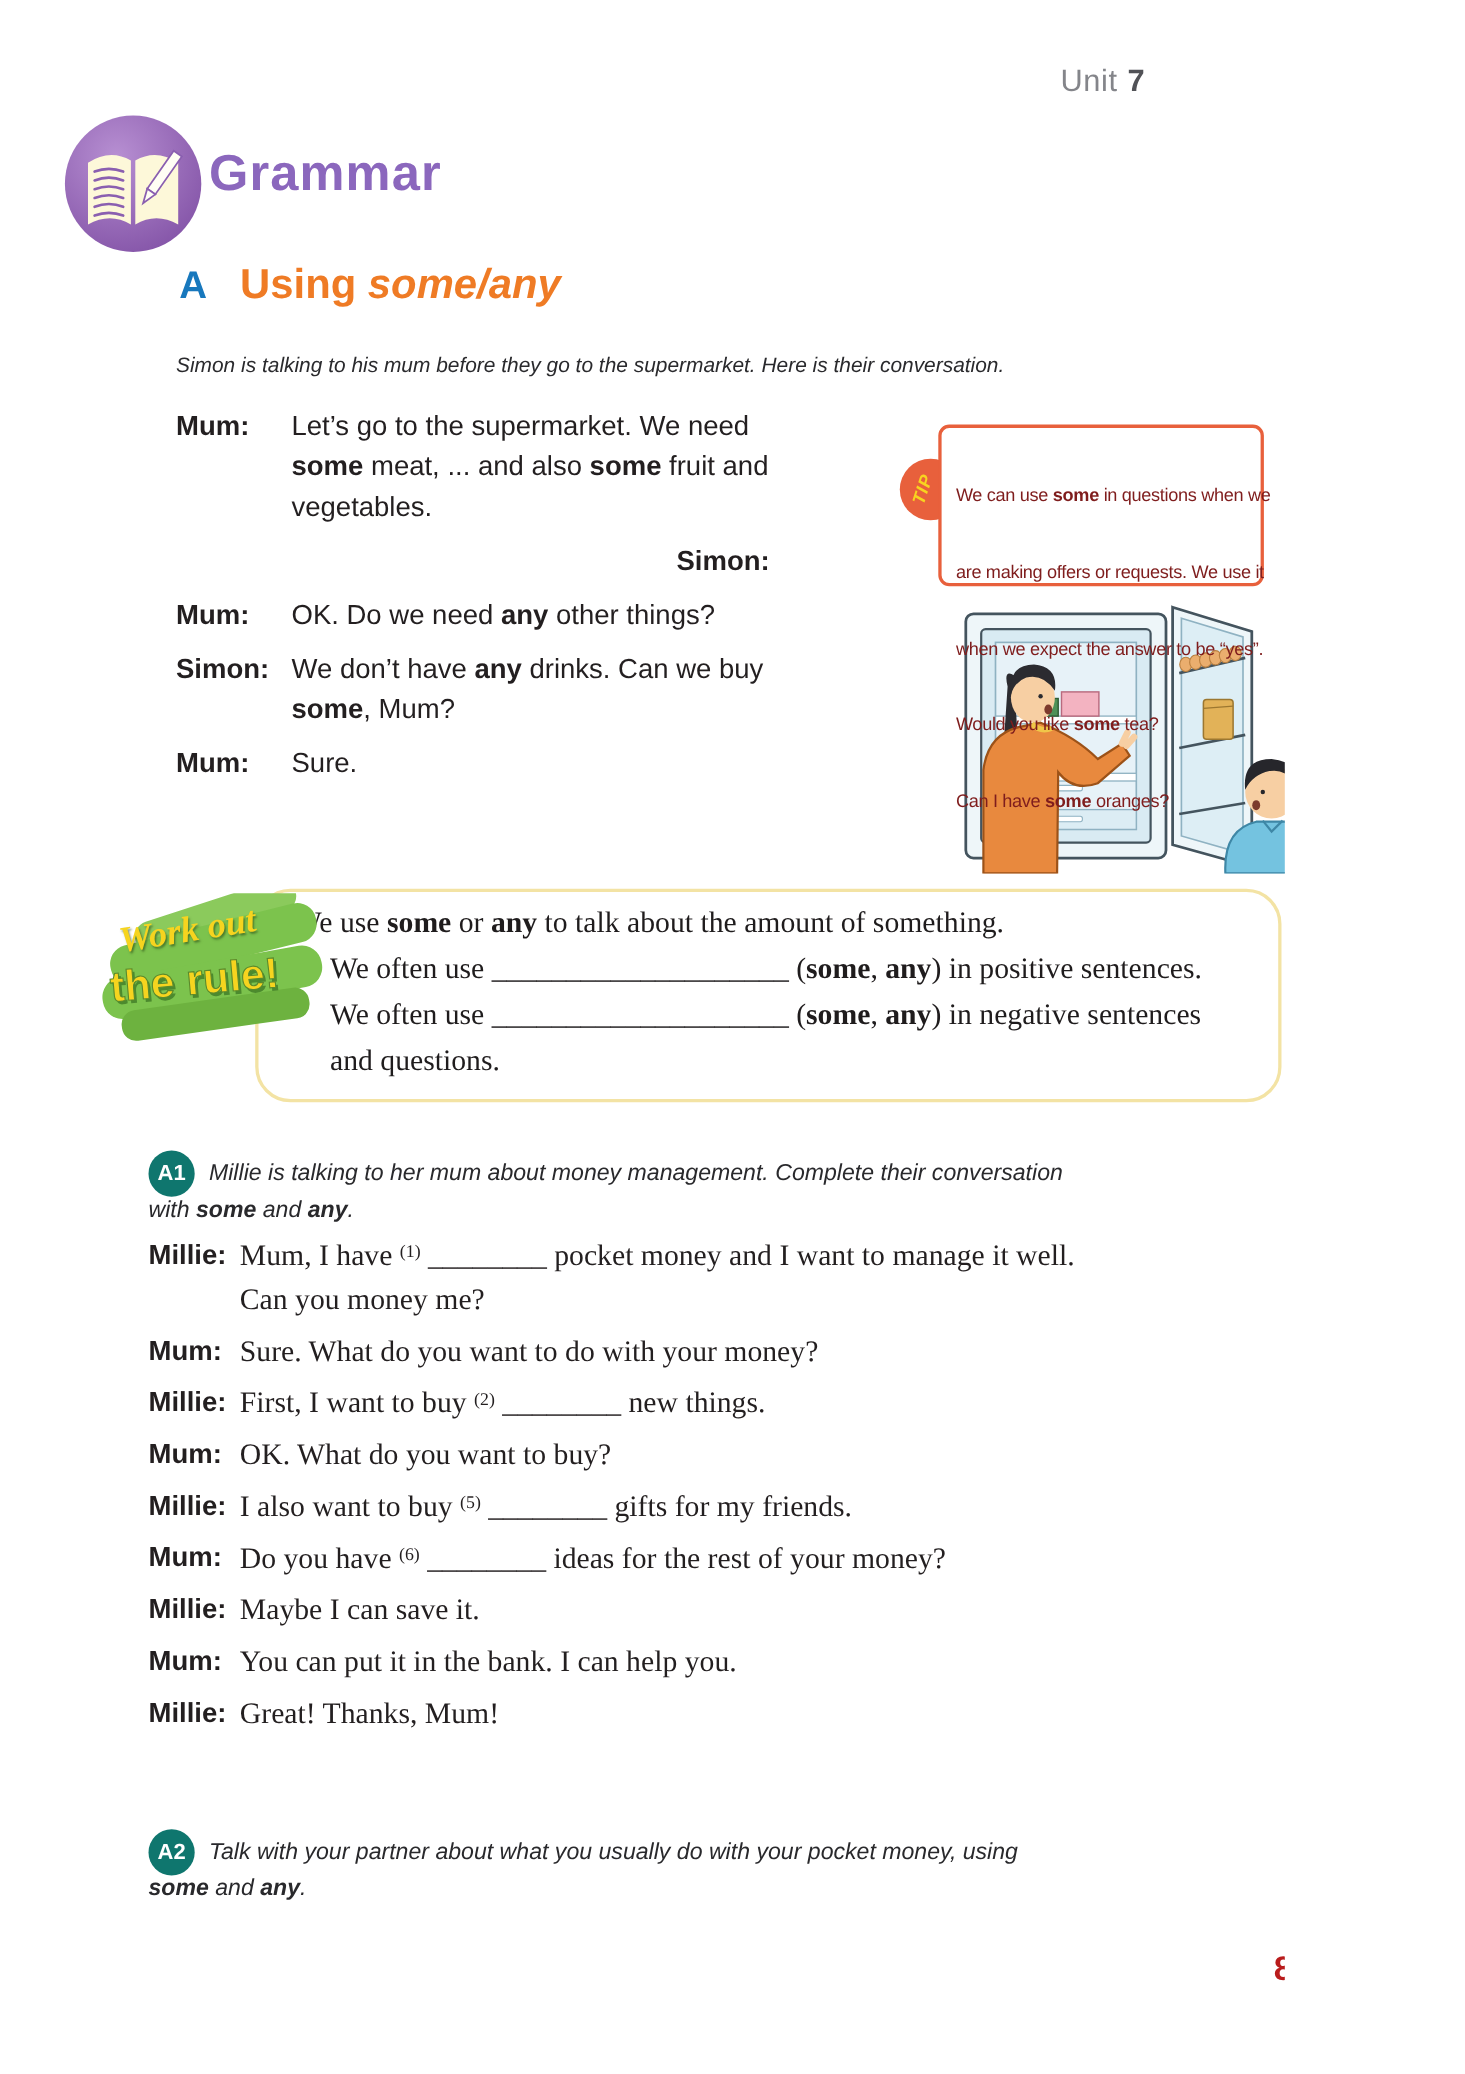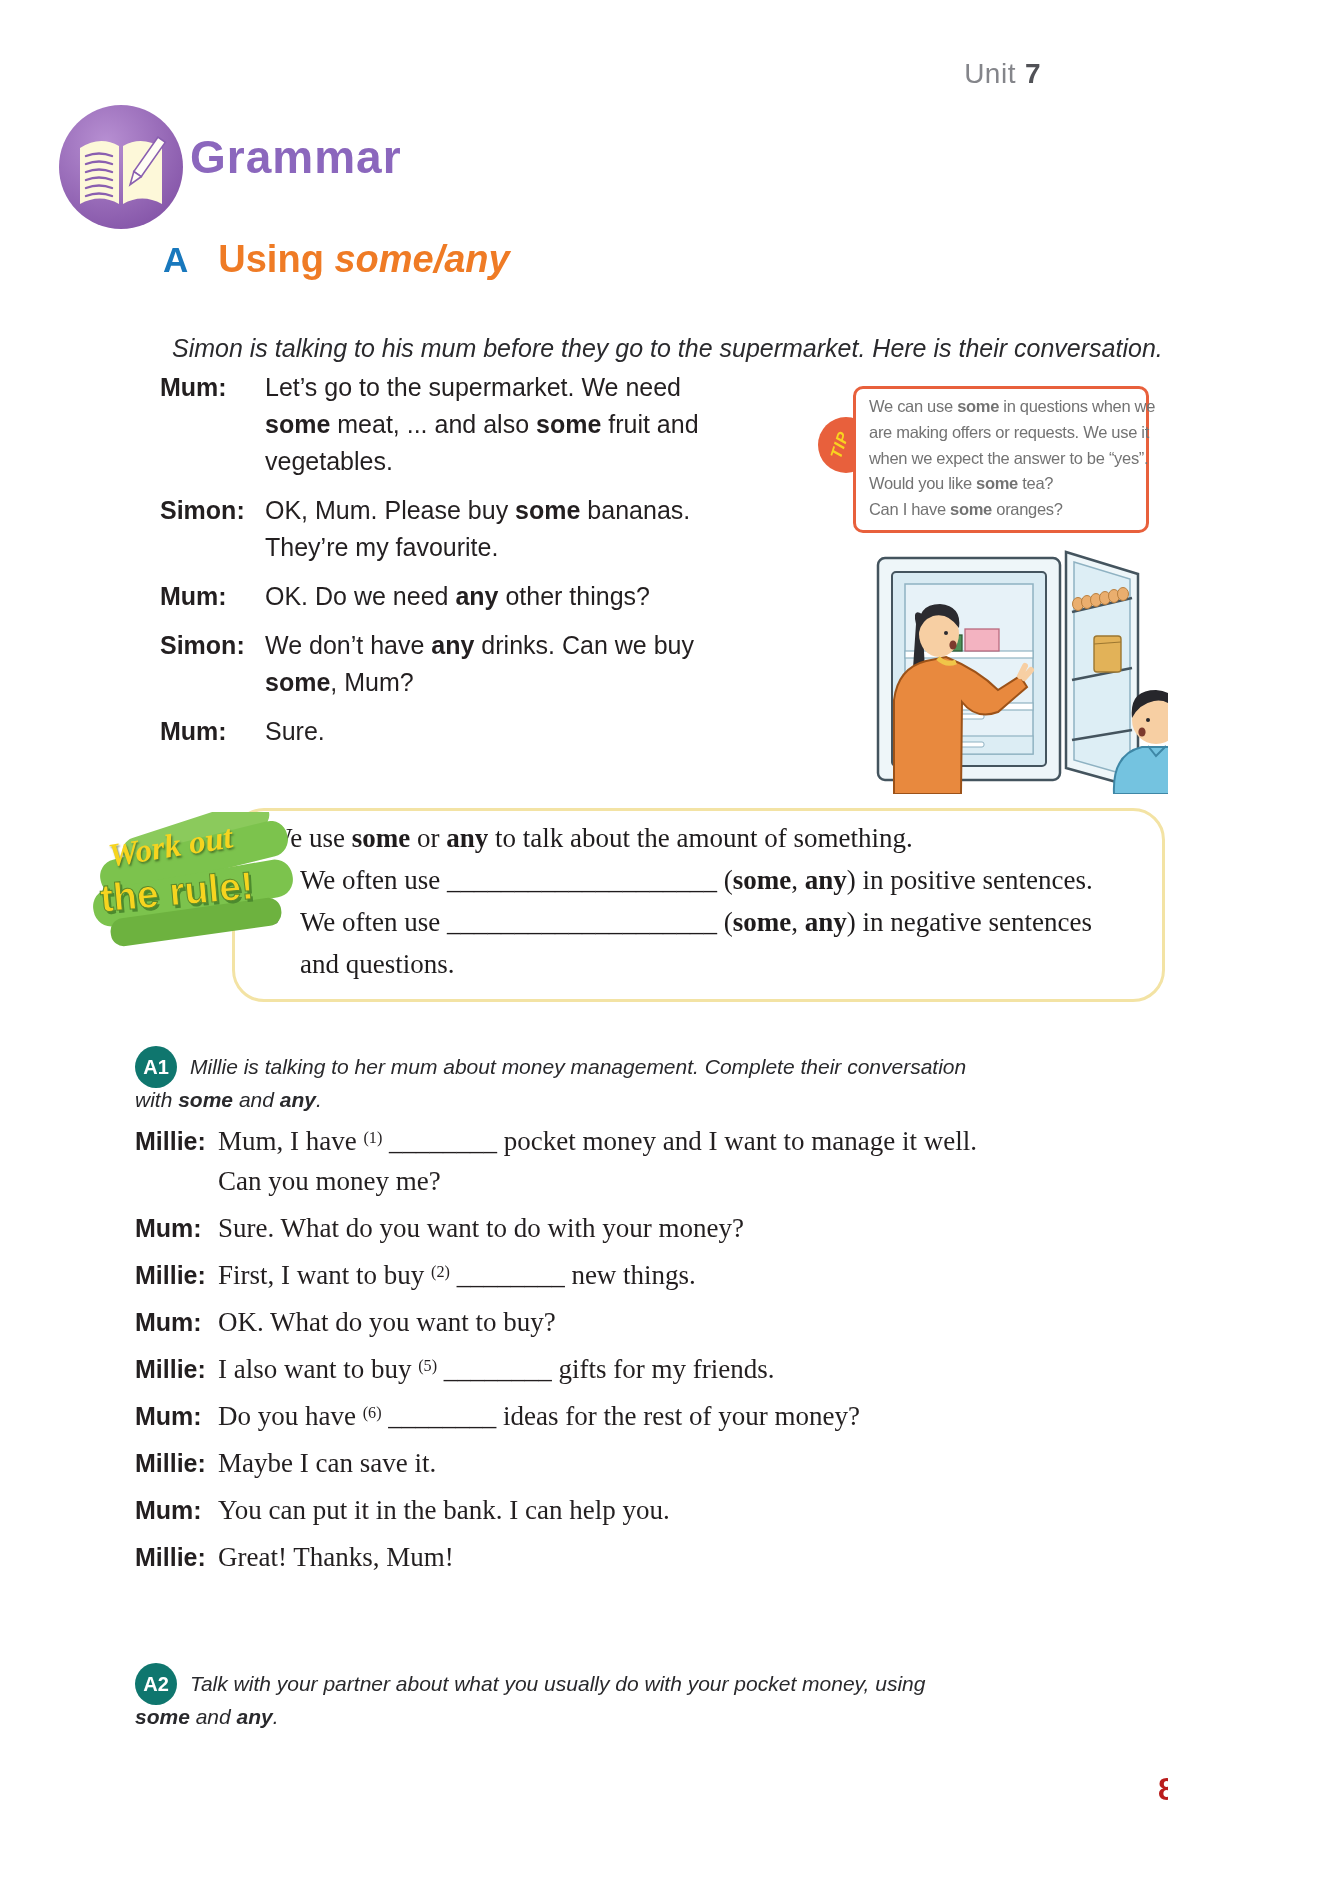--- a/index.html
+++ b/index.html
@@ -11,21 +11,21 @@
   .unit{position:absolute;top:58px;right:127px;font-size:28px;color:#84858a;letter-spacing:.5px;}
   .unit b{color:#515257;margin-left:9px;}
   .gicon{position:absolute;left:58px;top:104px;width:126px;height:126px;}
   .gtitle{position:absolute;left:190px;top:130px;margin:0;font-size:46px;font-weight:700;
           color:#8b67bd;letter-spacing:1px;}
   .sub{position:absolute;left:163px;top:238px;display:flex;align-items:baseline;gap:30px;}
   .subletter{color:#1878bd;font-size:35px;font-weight:700;}
   .subtitle{color:#ef7b25;font-size:38px;font-weight:700;}
   .subtitle i{font-style:italic;}
 
-  .intro{position:absolute;left:160px;top:322px;margin:12px;font-size:25px;font-style:italic;
+  .intro{position:absolute;left:160px;top:322px;margin:0;font-size:19px;font-style:italic;
          color:#2a2a2d;white-space:nowrap;text-align:center;}
 
   
   .dlg{position:absolute;display:flex;flex-direction:column;}
   .dlg .turn{display:flex;justify-content:flex-end;}
   .dlg .spk{font-weight:700;flex:none;}
   .dlg .txt{flex:1;}
   .dlg .ln{display:block;white-space:nowrap;}
   .dlg1{left:160px;top:369px;width:560px;gap:12px;font-size:25px;line-height:37px;}
   .dlg1 .spk{width:105px;}
@@ -34,21 +34,21 @@
   .dlg2 .spk{width:83px;font-family:"Liberation Sans",sans-serif;font-size:25px;line-height:40px;}
   sup{font-size:60%;line-height:0;vertical-align:7px;}
 
   
   .tipcircle{position:absolute;left:818px;top:417px;width:56px;height:56px;border-radius:50%;
              background:#e8603c;z-index:1;}
   .tipcircle span{position:absolute;left:8px;top:19px;display:inline-block;transform:rotate(-72deg);
                   font-size:16px;font-weight:700;font-style:italic;color:#f8d41f;letter-spacing:1px;}
   .tipbox{position:absolute;left:853px;top:386px;width:296px;height:147px;box-sizing:border-box;
           background:#fff;border:3px solid #e8603c;border-radius:10px;padding:5px 6px 5px 13px;z-index:2;}
-  .tipline{font-size:16.5px;line-height:25.8px;letter-spacing:-.3px;color:#737373;white-space:nowrap;}
+  .tipline{font-size:16.5px;line-height:25.8px;letter-spacing:-.3px;color:#7f1d1d;white-space:nowrap;margin-top:44px;}
 
   .illus{position:absolute;left:826px;top:548px;width:418px;height:246px;}
 
   
   .rulebox{position:absolute;left:232px;top:808px;width:933px;height:194px;box-sizing:border-box;
            border:3.5px solid #f3e3a4;border-radius:32px;background:#fff;}
   .ruletext{position:absolute;left:267px;top:817px;width:900px;font-family:"Liberation Serif",serif;
             font-size:27px;line-height:42px;color:#1f1c1d;z-index:2;}
   .rulehead{margin:0;white-space:nowrap;}
   .bline{position:relative;padding-left:33px;white-space:nowrap;}
@@ -120,24 +120,20 @@
       <div class="turn">
         <span class="spk">Mum:</span>
         <span class="txt">
           <span class="ln">Let’s go to the supermarket. We need</span>
           <span class="ln"><b>some</b> meat, ... and also <b>some</b> fruit and</span>
           <span class="ln">vegetables.</span>
         </span>
       </div>
       <div class="turn">
         <span class="spk">Simon:</span>
-        <span class="txt">
-          <span class="ln">OK, Mum. Please buy <b>some</b> bananas.</span>
-          <span class="ln">They’re my favourite.</span>
-        </span>
       </div>
       <div class="turn">
         <span class="spk">Mum:</span>
         <span class="txt">
           <span class="ln">OK. Do we need <b>any</b> other things?</span>
         </span>
       </div>
       <div class="turn">
         <span class="spk">Simon:</span>
         <span class="txt">

